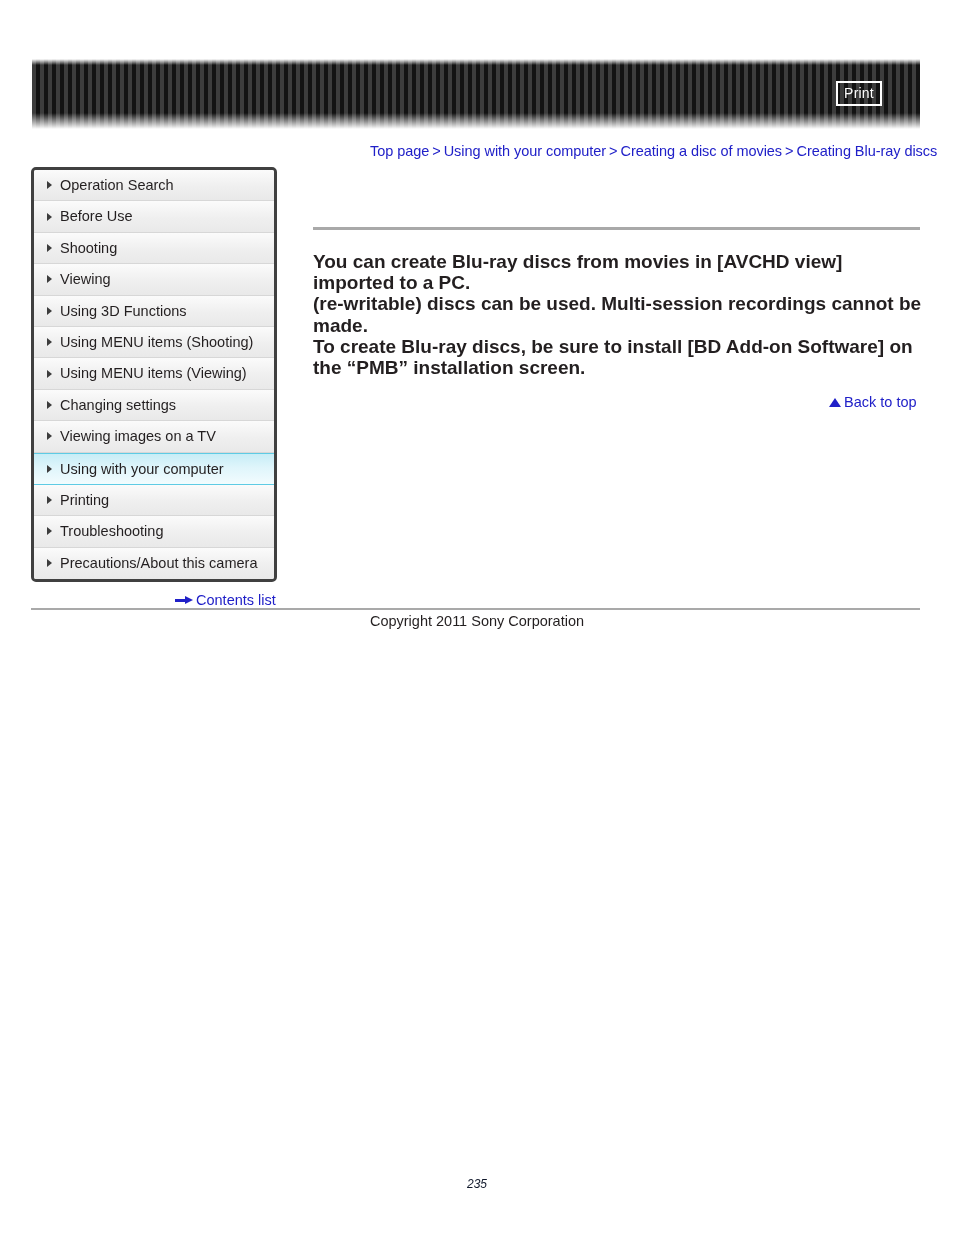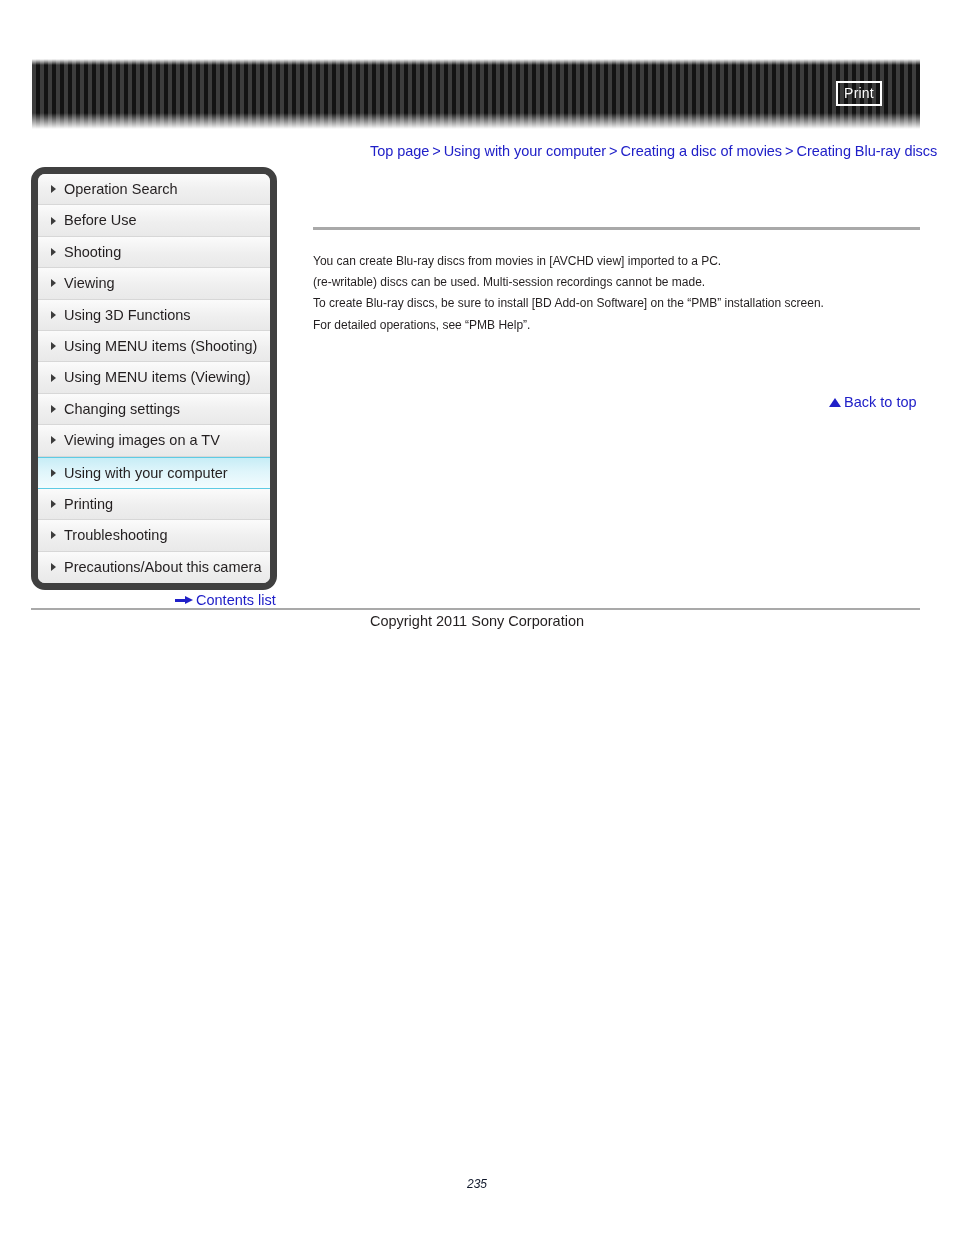--- a/index.html
+++ b/index.html
@@ -62,22 +62,22 @@
   }
   #breadcrumb .crumb { color: #2020c8; }
   #breadcrumb .sep { color: #2020c8; padding: 0 3px; }
 
   
   #sidebar {
     position: absolute;
     left: 31px;
     top: 167px;
     width: 246px;
-    border: 7px solid #404040;
-    border-radius: 14px;
+    border: 3px solid #404040;
+    border-radius: 5px;
     background: #f3f3f3;
     overflow: hidden;
     box-sizing: border-box;
   }
   .nav-item {
     position: relative;
     height: 31.4px;
     line-height: 31.4px;
     padding-left: 26px;
     font-size: 14.5px;
@@ -152,23 +152,24 @@
     top: 227px;
     width: 607px;
     height: 3px;
     background: #a9a9a9;
   }
   #body-text {
     position: absolute;
     left: 313px;
     top: 251px;
     width: 615px;
-    font-size: 12px;
+    font-size: 19px;
     line-height: 21.2px;
     color: #231f20;
+    font-weight: bold;
   }
   #body-text p { margin: 0; }
 
   #back-to-top {
     position: absolute;
     left: 829px;
     top: 394px;
     font-size: 14.5px;
     color: #2020c8;
     white-space: nowrap;
@@ -241,21 +242,20 @@
 <a id="contents-list">
   <span class="arrow-icon"></span><span>Contents list</span>
 </a>
 
 <div id="content-rule"></div>
 
 <div id="body-text">
     <p>You can create Blu-ray discs from movies in [AVCHD view] imported to a PC.</p>
     <p>(re-writable) discs can be used. Multi-session recordings cannot be made.</p>
     <p>To create Blu-ray discs, be sure to install [BD Add-on Software] on the “PMB” installation screen.</p>
-    <p>For detailed operations, see “PMB Help”.</p>
   </div>
 
 <a id="back-to-top">
   <span class="up-triangle-icon"></span><span>Back to top</span>
 </a>
 
 <div id="footer-rule"></div>
 <div id="copyright">Copyright 2011 Sony Corporation</div>
 <div id="page-number">235</div>
 

